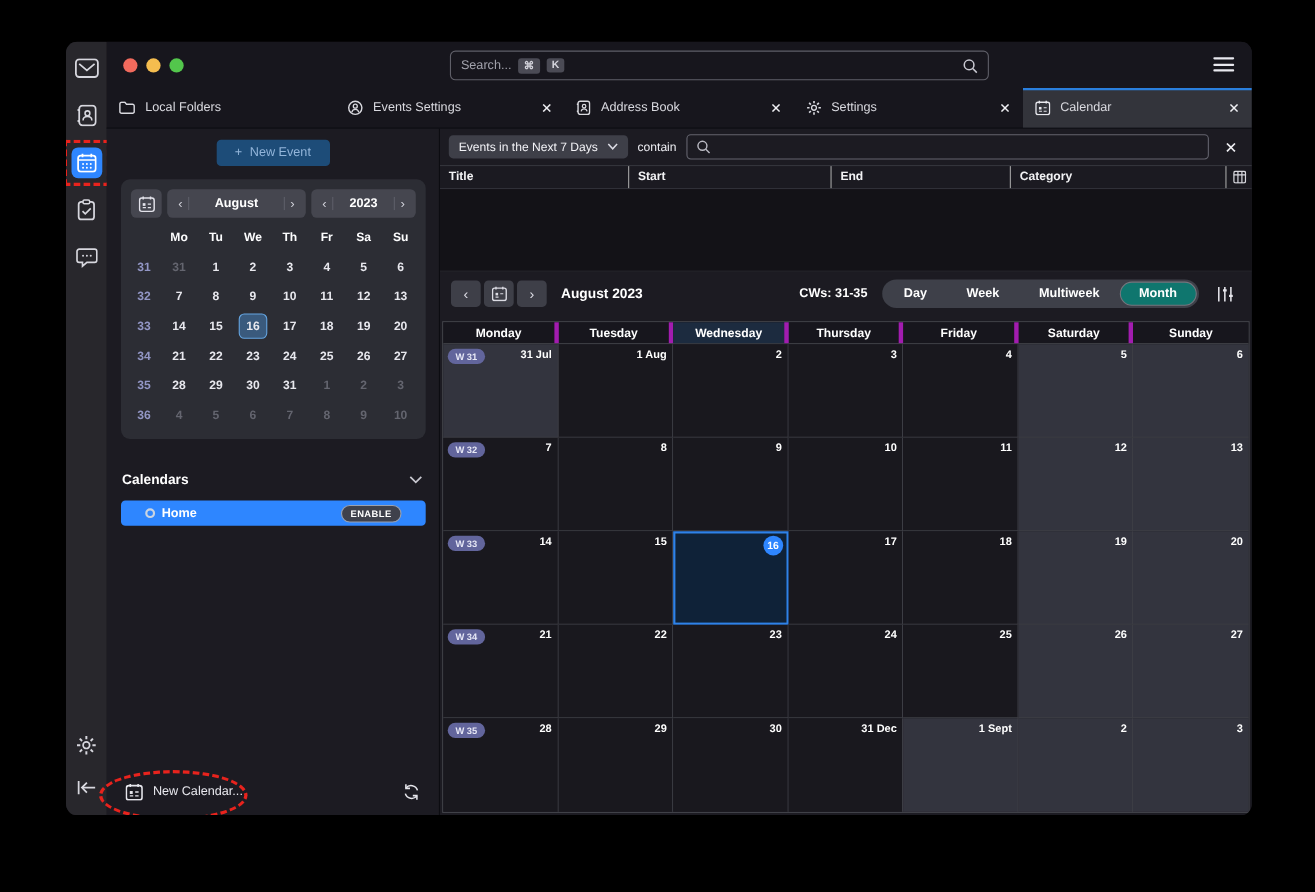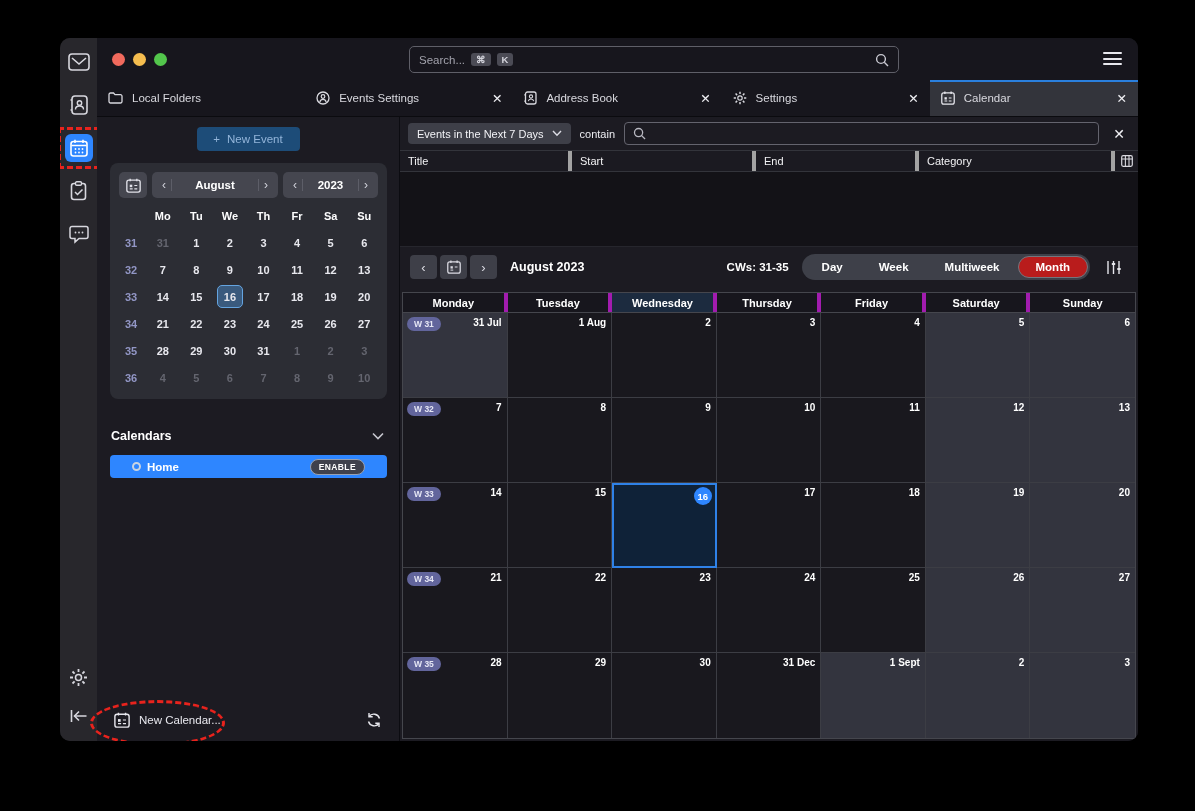--- a/index.html
+++ b/index.html
@@ -61,32 +61,32 @@
   .ellipse-annotation { position:absolute; left:-7px; top:-12px; width:135px; height:46px; border:3px dashed #e8231d; border-radius:50%; pointer-events:none; }
 
   
   .right-panel { flex:1; display:flex; flex-direction:column; min-width:0; background:#1c1b22; }
   .filter-bar { height:33px; display:flex; align-items:center; padding:0 8px; gap:9px; flex-shrink:0; }
   .filter-dd { background:#3e3f48; border-radius:4px; height:21px; padding:0 9px; font-size:11px; color:#f2f2f6; display:flex; align-items:center; gap:8px; white-space:nowrap; }
   .contain-lbl { font-size:11px; color:#ececf1; }
   .filter-search { flex:1; height:23px; border:1px solid #64646e; border-radius:4px; display:flex; align-items:center; padding:0 8px; gap:6px; }
   .filter-x { font-size:14px; color:#f2f2f6; padding:0 5px; }
   .list-header { height:22px; display:flex; background:#1b1a21; border-top:1px solid #33343b; border-bottom:1px solid #33343b; flex-shrink:0; align-items:stretch; }
-  .col-h { font-size:11px; font-weight:400; color:#f2f2f4; display:flex; align-items:center; padding-left:8px; border-right:4px solid #a3a3a3; }
+  .col-h { font-size:11px; font-weight:700; color:#f2f2f4; display:flex; align-items:center; padding-left:8px; border-right:1px solid #a3a3a3; }
   .col-h:nth-child(1){ width:172px; } .col-h:nth-child(2){ width:184px; } .col-h:nth-child(3){ width:163px; } .col-h:nth-child(4){ flex:1; }
   .col-picker { width:23px; display:flex; align-items:center; justify-content:center; }
   .list-body { height:75px; background:#131217; border-bottom:1px solid #26262d; flex-shrink:0; }
   .cal-toolbar { height:40px; display:flex; align-items:center; padding:0 10px; flex-shrink:0; }
   .nav-group { display:flex; gap:3px; }
   .nav-chip { width:27px; height:24px; background:#3e3f48; border-radius:4px; display:flex; align-items:center; justify-content:center; color:#dcdce4; font-size:13px; }
   .view-title { font-weight:bold; font-size:12.5px; color:#fff; margin-left:13px; }
   .cws { margin-left:auto; font-weight:bold; font-size:11.5px; color:#fff; }
   .seg-ctl { display:flex; background:#3e4049; border-radius:14px; padding:2px; margin-left:13px; align-items:center; }
   .seg-item { padding:4px 17px; font-size:11.5px; font-weight:600; color:#fff; border:1px solid transparent; border-radius:12px; }
-  .seg-item.active { background:#b91c1c; border-color:#74767e; }
+  .seg-item.active { background:#0f766e; border-color:#74767e; }
   .grid-btn { margin:0 6px 0 15px; color:#e6e6ec; display:flex; }
 
   
   .month-view { flex:1; display:flex; flex-direction:column; margin:5px 2px 2px 2px; min-height:0; border:1px solid #45464d; }
   .mv-head { display:grid; grid-template-columns:repeat(7,1fr); height:20px; background:#17161d; border-bottom:1px solid #45464d; flex-shrink:0; }
   .mv-head .hcell { display:flex; align-items:center; justify-content:center; font-size:11px; font-weight:bold; color:#fff; border-right:4px solid #a21caf; }
   .mv-head .hcell:last-child { border-right:none; }
   .mv-head .hcell.hl { background:#1c2b3f; }
   .mv-row { flex:1; display:grid; grid-template-columns:repeat(7,1fr); min-height:0; }
   .mv-cell { position:relative; background:#19181e; border-right:1px solid #3c3d44; border-bottom:1px solid #3c3d44; }

